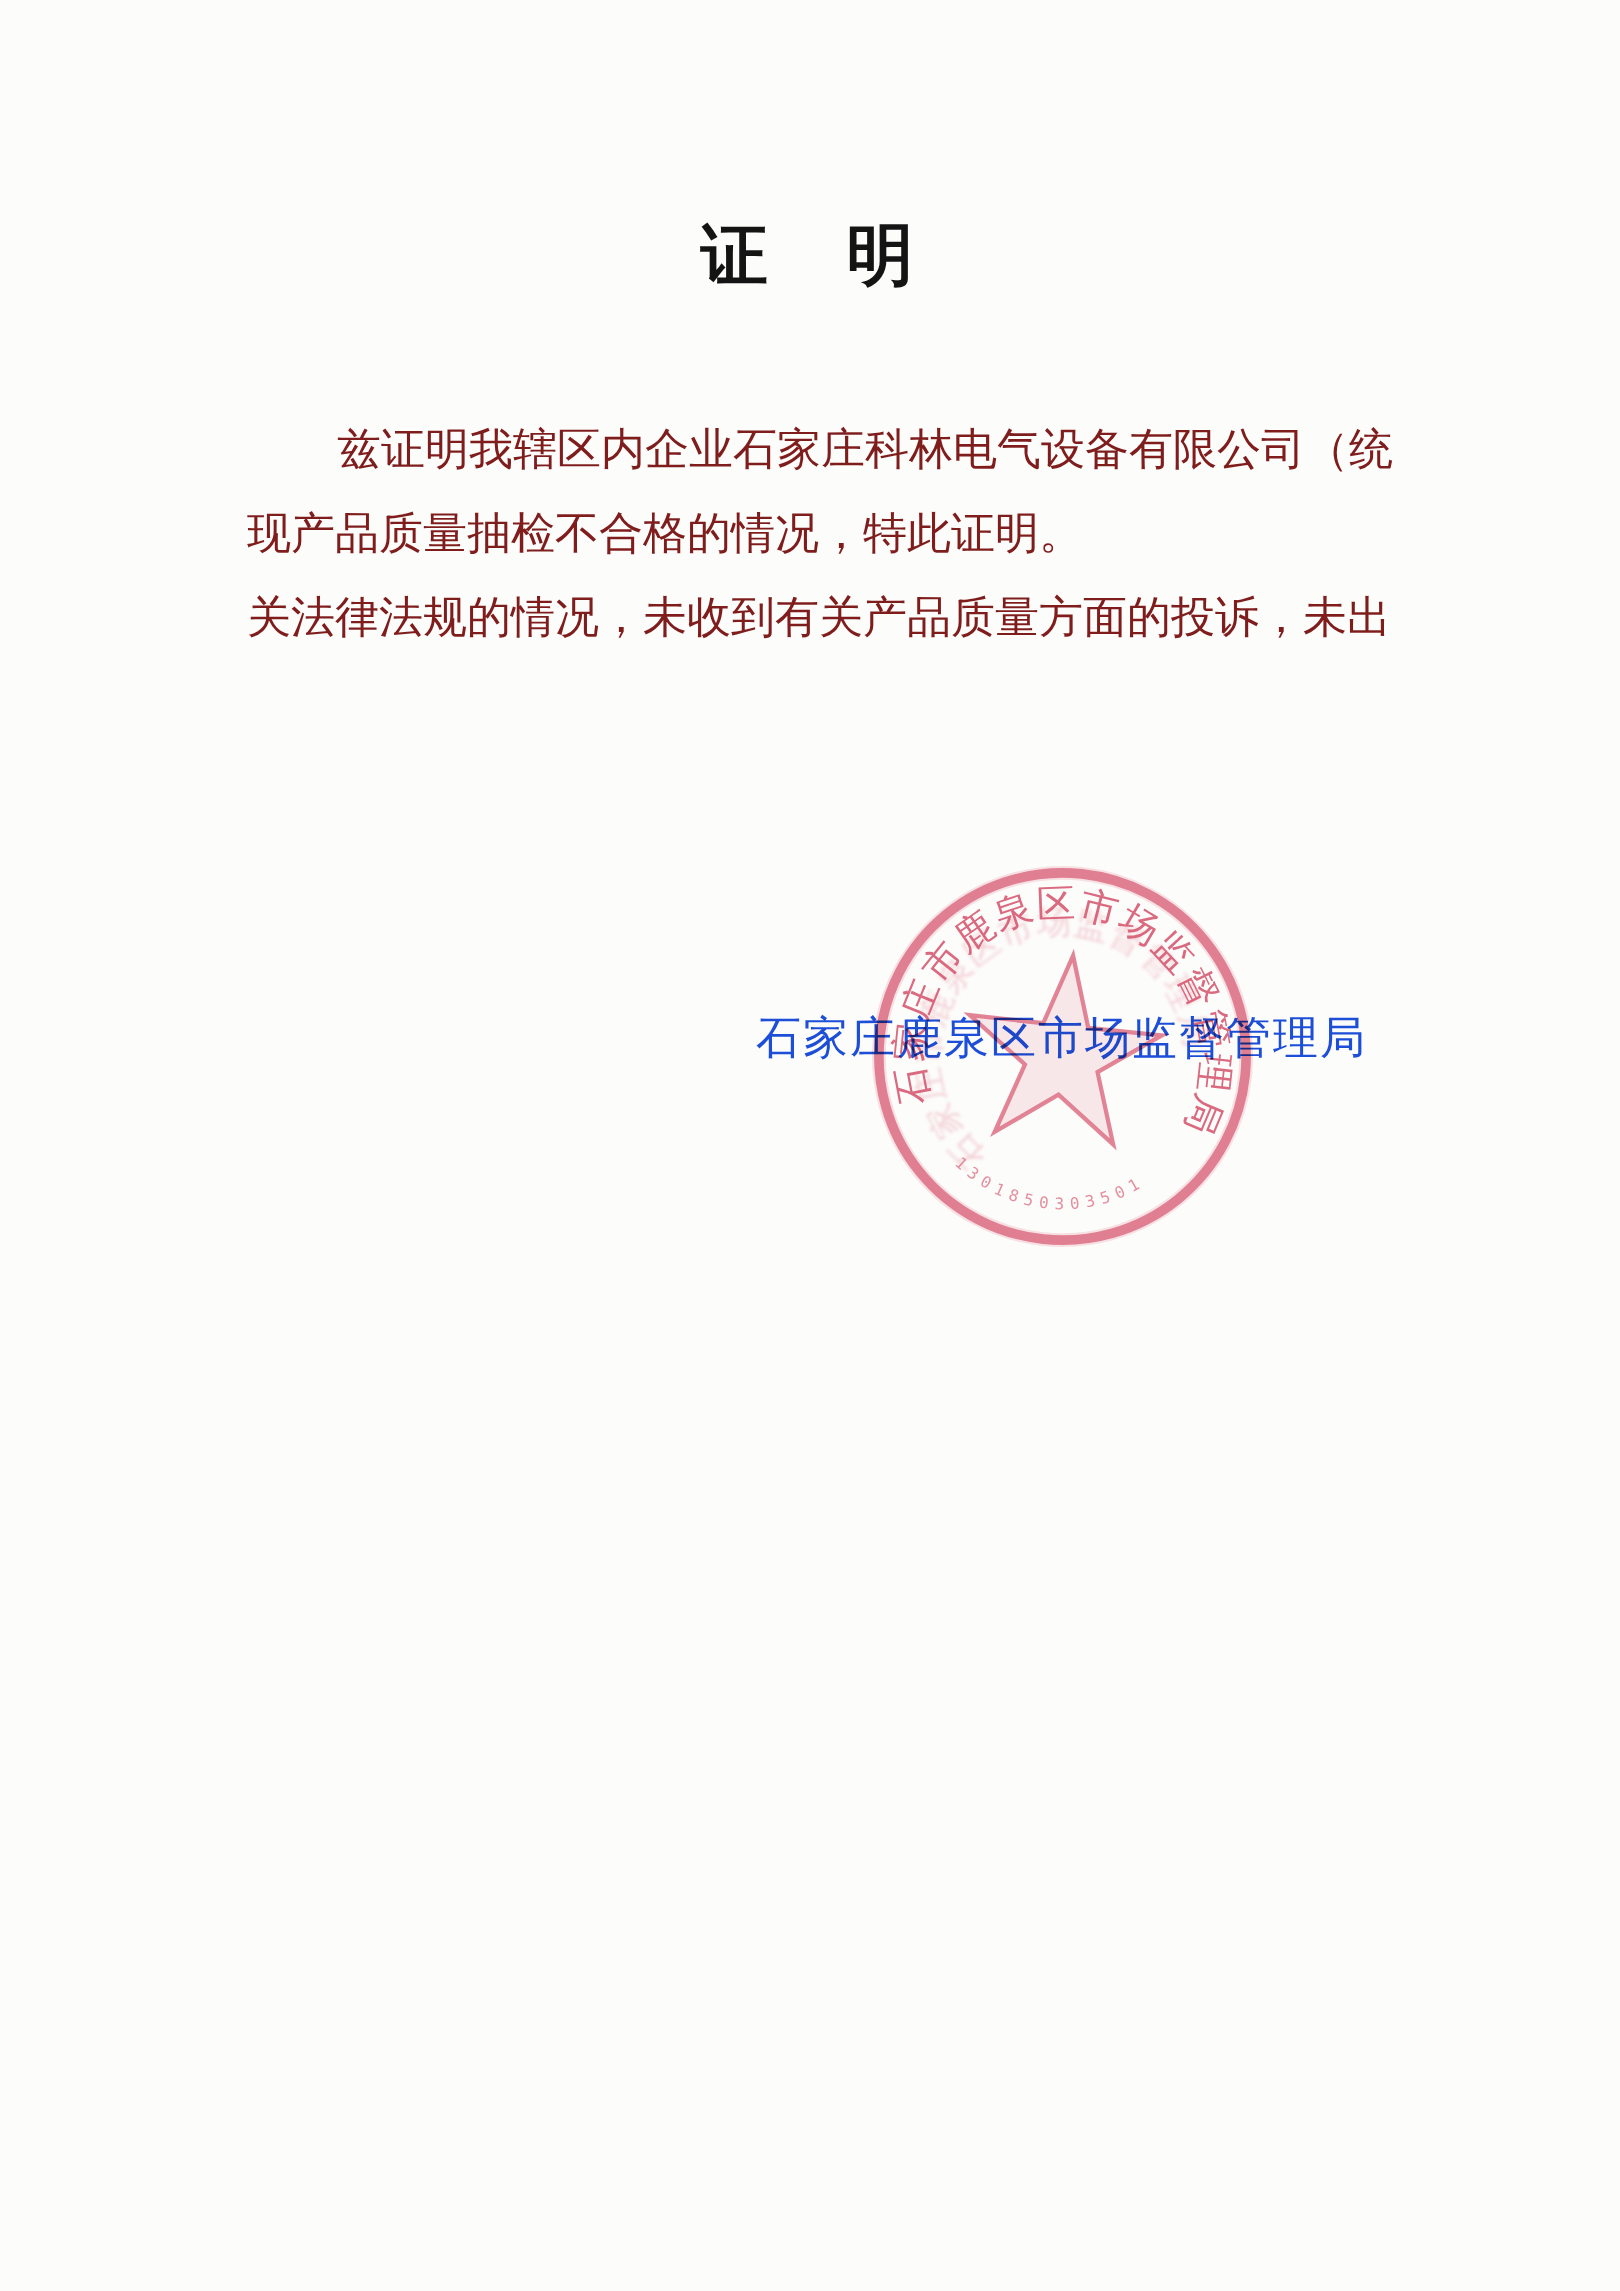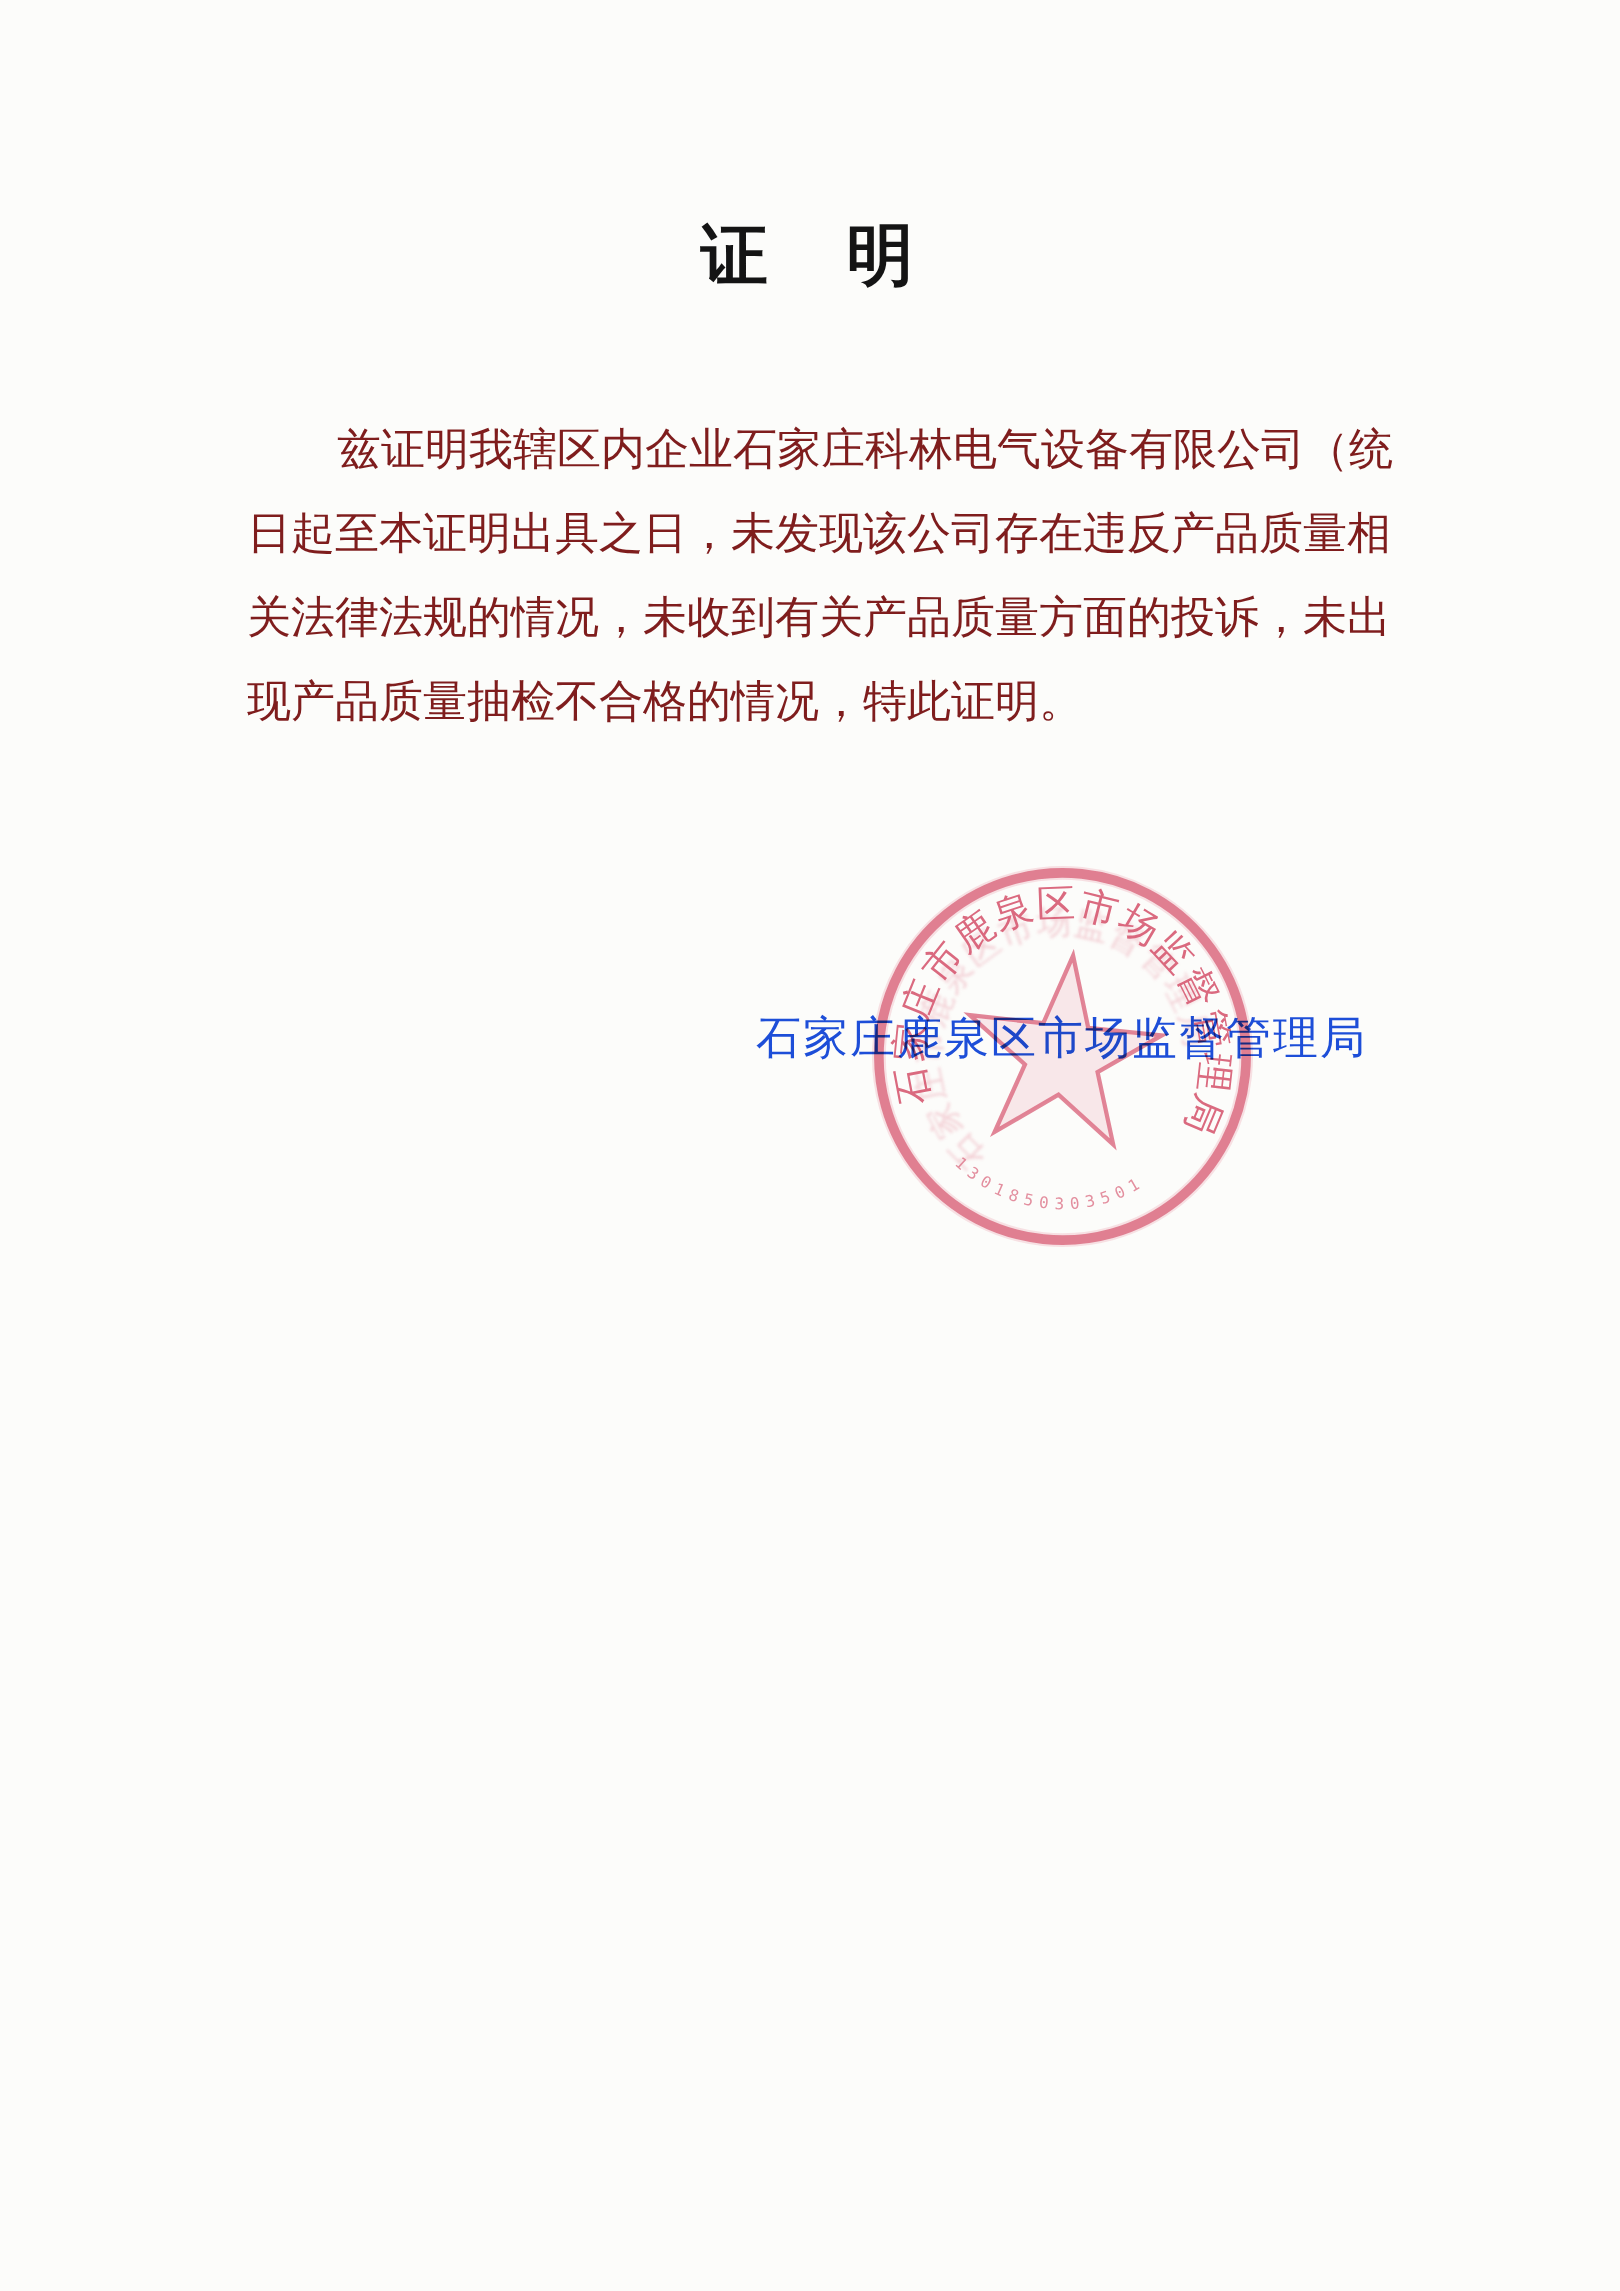--- a/index.html
+++ b/index.html
@@ -97,23 +97,22 @@
 </style>
 </head>
 <body>
 
 <div class="page">
 
   <div class="doc-title">证　明</div>
 
   <div class="body-block">
     <div class="body-line first">兹证明我辖区内企业石家庄科林电气设备有限公司（统</div>
-    <div class="body-line">日起至本证明出具之日，未发现该公司存在违反产品质量相</div>
+    <div class="body-line last">现产品质量抽检不合格的情况，特此证明。</div>
     <div class="body-line">关法律法规的情况，未收到有关产品质量方面的投诉，未出</div>
-    <div class="body-line last">现产品质量抽检不合格的情况，特此证明。</div>
   </div>
 
   <div class="issuer">石家庄鹿泉区市场监督管理局</div>
 
 
   <svg class="stamp" viewBox="0 0 400 400" xmlns="http://www.w3.org/2000/svg">
     <defs>
       <path id="arc-top" d="M 81.3 255.4 A 131 131 0 1 1 318.7 255.4" fill="none"></path>
       <path id="arc-bottom" d="M 87.3 288.1 A 143 143 0 0 0 312.7 288.1" fill="none"></path>
     </defs>

